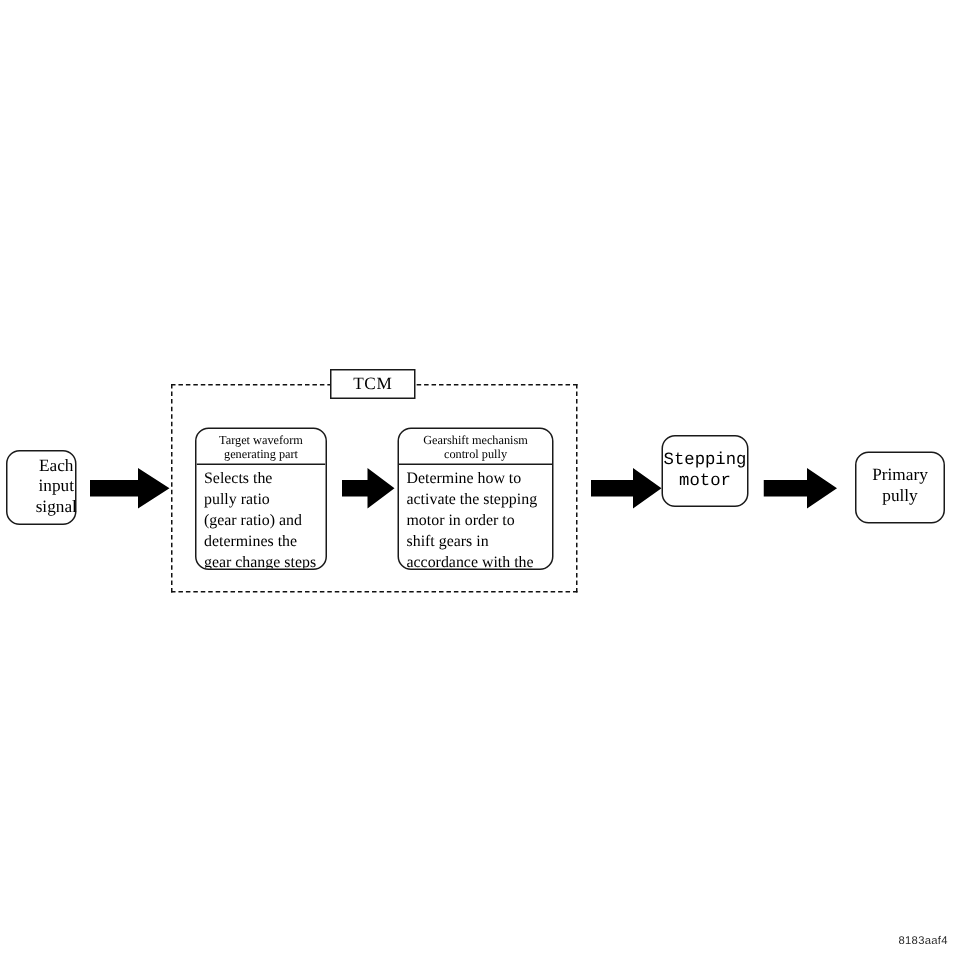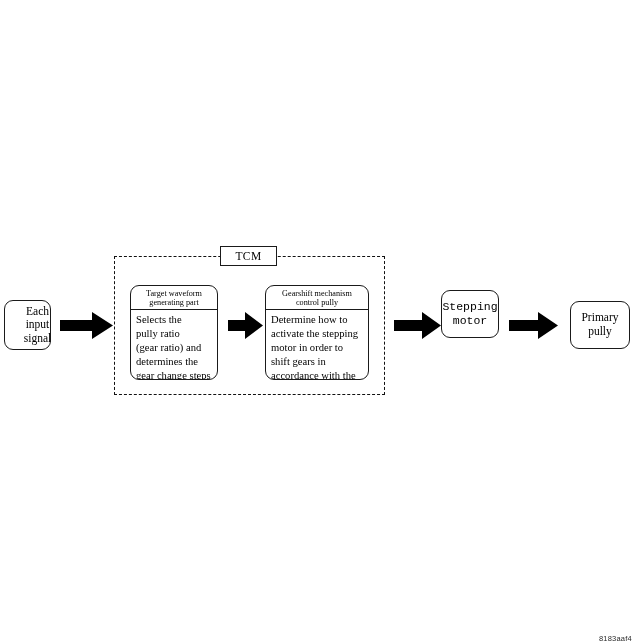--- a/index.html
+++ b/index.html
@@ -94,21 +94,20 @@
   .arrow svg { display: block; }
 
   
   .figure-id {
     position: absolute;
     font-family: "Liberation Sans", "DejaVu Sans", sans-serif;
     font-size: 7.5px;
     color: #2a2a2a;
     letter-spacing: 0.2px;
     white-space: nowrap;
-    margin-top: 12px;
   }
 </style>
 </head>
 <body>
 
 <div id="canvas">
 
   <div class="group-dashed" style="left:114px; top:256px; width:271px; height:139px;"></div>
 
   <div class="group-label" style="left:220px; top:246px; width:57px; height:20px;">

